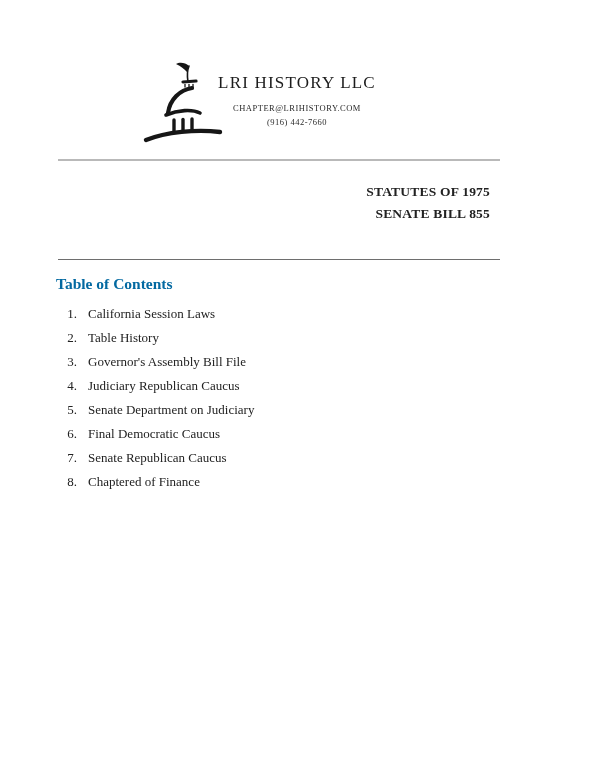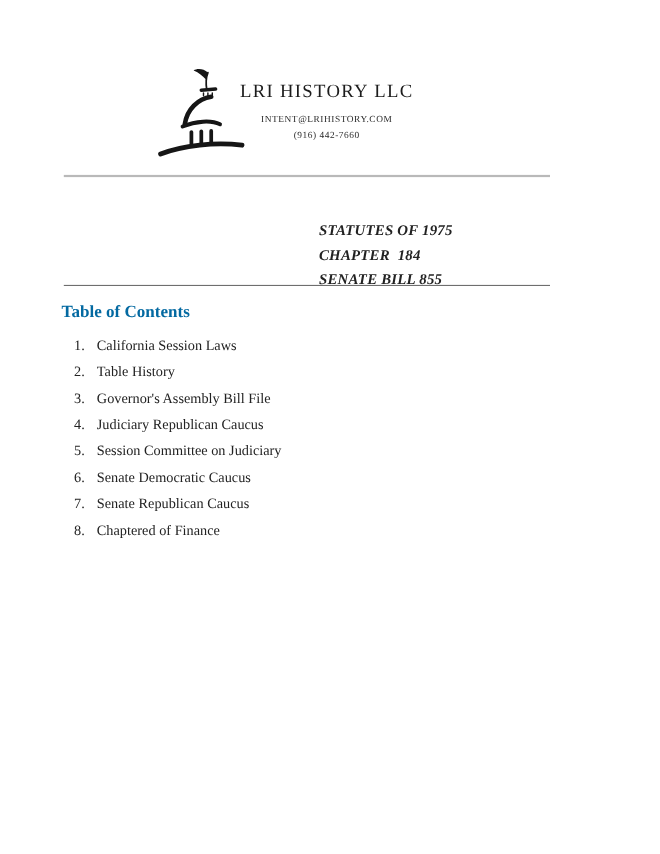--- a/index.html
+++ b/index.html
@@ -56,23 +56,23 @@
   .rule-bottom {
     position: absolute;
     left: 58px; top: 259px;
     width: 460px; height: 1px;
     background: #6e6e6e;
   }
 
   
   .case-info {
     position: absolute;
-    left: 290px; top: 199px;
+    left: 290px; top: 181px;
     width: 200px;
-    font-style: italic;
+    text-align: right;
   }
   .case-line {
     font-weight: bold;
     font-size: 13.5px;
     line-height: 22px;
     letter-spacing: 0.2px;
     color: #222222;
     white-space: pre;
   }
 
@@ -127,29 +127,28 @@
         <path d="M45 58.5 L45 70" stroke-width="3.4"></path>
         <path d="M54 58 L54 70" stroke-width="3.4"></path>
 
         <path d="M8 79 C28 71 58 68 82 71" stroke-width="4.4"></path>
       </g>
     </svg>
   </div>
 
   <div class="header-text">
     <div class="company-name">LRI HISTORY LLC</div>
-    <div class="contact-line">INTENT@LRIHISTORY.COM</div>
+    <div class="contact-line">CHAPTER@LRIHISTORY.COM</div>
     <div class="contact-line">(916) 442-7660</div>
   </div>
 
   <div class="rule-top"></div>
 
   <div class="case-info">
     <div class="case-line">STATUTES OF 1975</div>
-    <div class="case-line">CHAPTER  184</div>
     <div class="case-line">SENATE BILL 855</div>
   </div>
 
   <div class="rule-bottom"></div>
 
   <div class="toc-heading">Table of Contents</div>
 
   <div class="toc-list">
     <div class="toc-item">
       <span class="toc-num">1.</span><span>California Session Laws</span>
@@ -157,24 +156,24 @@
     <div class="toc-item">
       <span class="toc-num">2.</span><span>Table History</span>
     </div>
     <div class="toc-item">
       <span class="toc-num">3.</span><span>Governor's Assembly Bill File</span>
     </div>
     <div class="toc-item">
       <span class="toc-num">4.</span><span>Judiciary Republican Caucus</span>
     </div>
     <div class="toc-item">
-      <span class="toc-num">5.</span><span>Session Committee on Judiciary</span>
+      <span class="toc-num">5.</span><span>Senate Department on Judiciary</span>
     </div>
     <div class="toc-item">
-      <span class="toc-num">6.</span><span>Senate Democratic Caucus</span>
+      <span class="toc-num">6.</span><span>Final Democratic Caucus</span>
     </div>
     <div class="toc-item">
       <span class="toc-num">7.</span><span>Senate Republican Caucus</span>
     </div>
     <div class="toc-item">
       <span class="toc-num">8.</span><span>Chaptered of Finance</span>
     </div>
   </div>
 
 </div>

